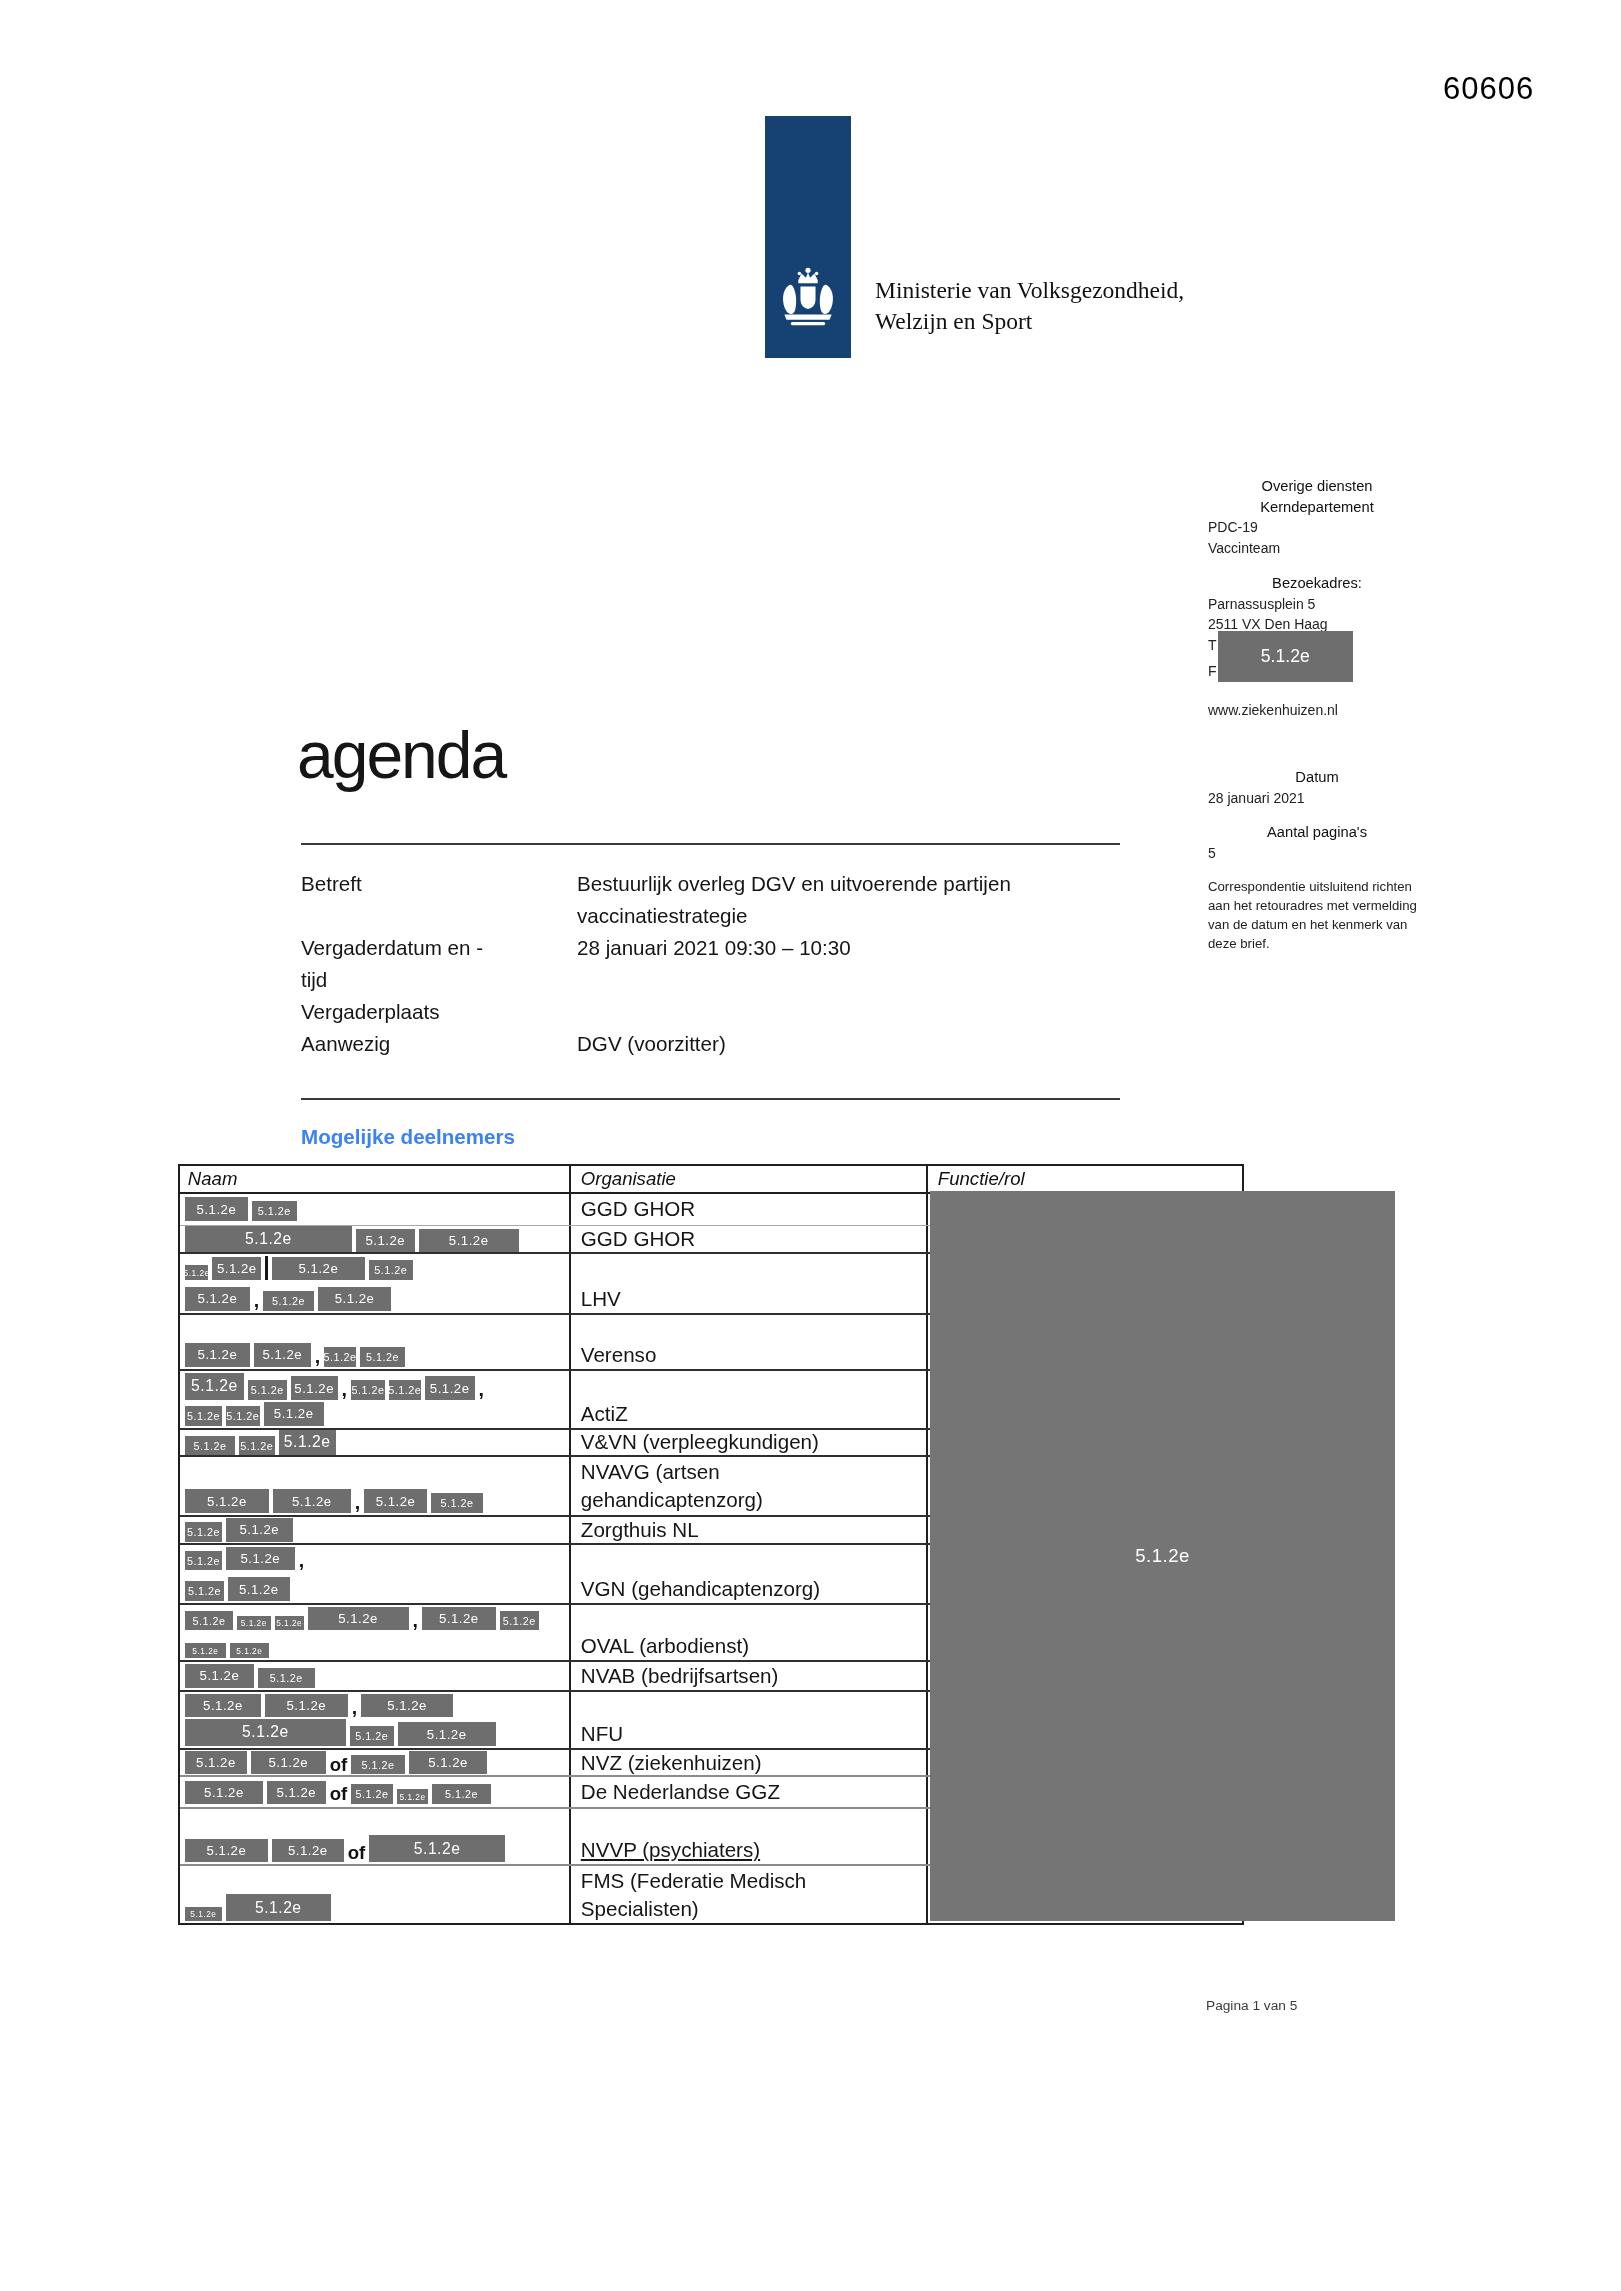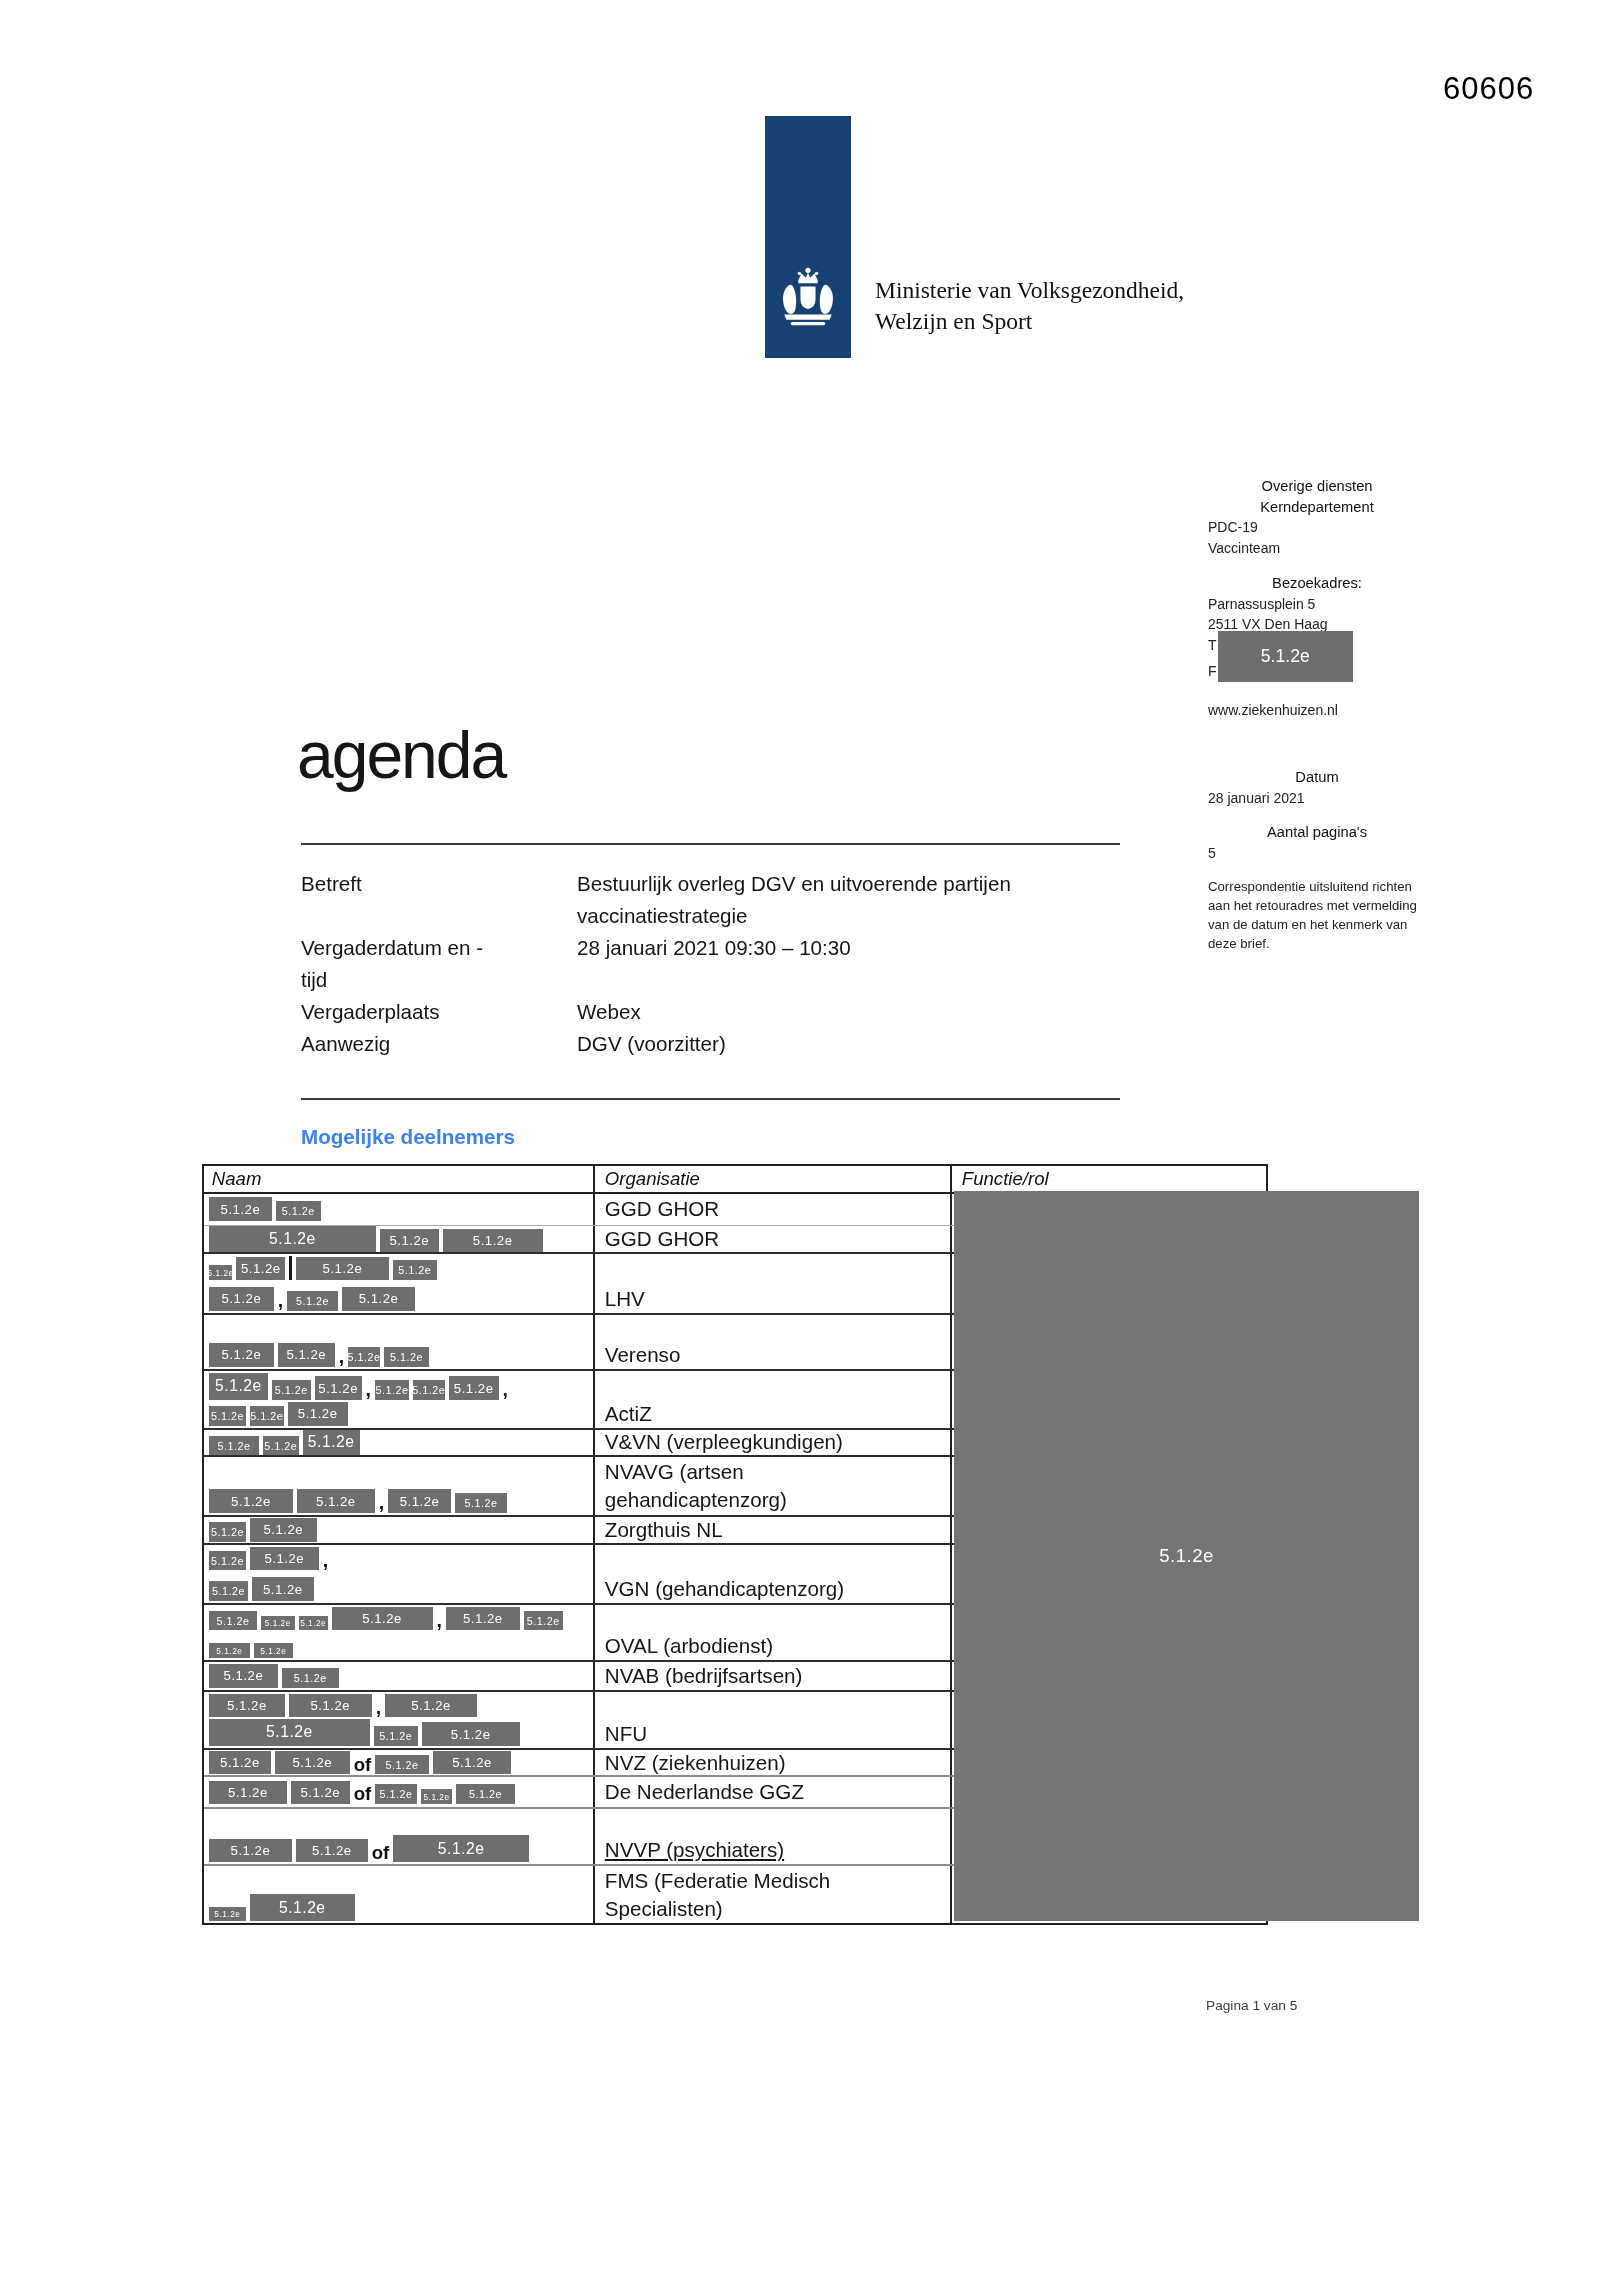--- a/index.html
+++ b/index.html
@@ -29,21 +29,21 @@
   
   .agenda-title{position:absolute;left:297px;top:717px;font-size:66px;letter-spacing:-2px;color:#161616;}
   .rule{position:absolute;left:301px;width:819px;height:2px;background:#3a3a3a;}
   .rule1{top:843px;} .rule2{top:1098px;}
   .meta{position:absolute;left:301px;top:868px;width:823px;font-size:20.6px;line-height:32px;color:#161616;}
   .meta-row{display:grid;grid-template-columns:276px 1fr;}
   .meta-label{white-space:pre-line;}
 
   
   .participants-heading{position:absolute;left:301px;top:1125px;font-size:20.6px;font-weight:bold;color:#3b82f6;}
-  .ptable{position:absolute;left:202px;top:1164px;width:1066px;border:2px solid #1f1f1f;box-sizing:border-box;background:#fff;}
+  .ptable{position:absolute;left:178px;top:1164px;width:1066px;border:2px solid #1f1f1f;box-sizing:border-box;background:#fff;}
   .thead{display:flex;height:25.5px;border-bottom:2px solid #1f1f1f;font-style:italic;font-size:18.6px;color:#111;}
   .th{display:flex;align-items:center;}
   .th1{width:389px;padding-left:7.8px;box-sizing:border-box;}
   .th2{width:357px;border-left:2px solid #1f1f1f;padding-left:9.8px;box-sizing:border-box;}
   .th3{flex:1;border-left:2px solid #1f1f1f;padding-left:9.8px;box-sizing:border-box;}
   .trow{display:flex;border-bottom:2px solid #2e2e2e;box-sizing:border-box;}
   .trow:last-child{border-bottom:none;}
   .trow.bb-light{border-bottom:1px solid #a8a8a8;}
   .trow.bb-mid{border-bottom:2px solid #8b8b8b;}
   .tc{box-sizing:border-box;}
@@ -127,21 +127,20 @@
       <div class="meta-label" style="white-space: pre-line;">Betreft</div>
       <div class="meta-value">Bestuurlijk overleg DGV en uitvoerende partijen vaccinatiestrategie</div>
     </div>
     <div class="meta-row">
       <div class="meta-label" style="white-space: pre-line;">Vergaderdatum en -
 tijd</div>
       <div class="meta-value">28 januari 2021 09:30 – 10:30</div>
     </div>
     <div class="meta-row">
       <div class="meta-label" style="white-space: pre-line;">Vergaderplaats</div>
-      <div class="meta-value">Webex</div>
     </div>
     <div class="meta-row">
       <div class="meta-label" style="white-space: pre-line;">Aanwezig</div>
       <div class="meta-value">DGV (voorzitter)</div>
     </div>
   </div>
 
   <div class="rule rule2"></div>
   <div class="participants-heading">Mogelijke deelnemers</div>
 

